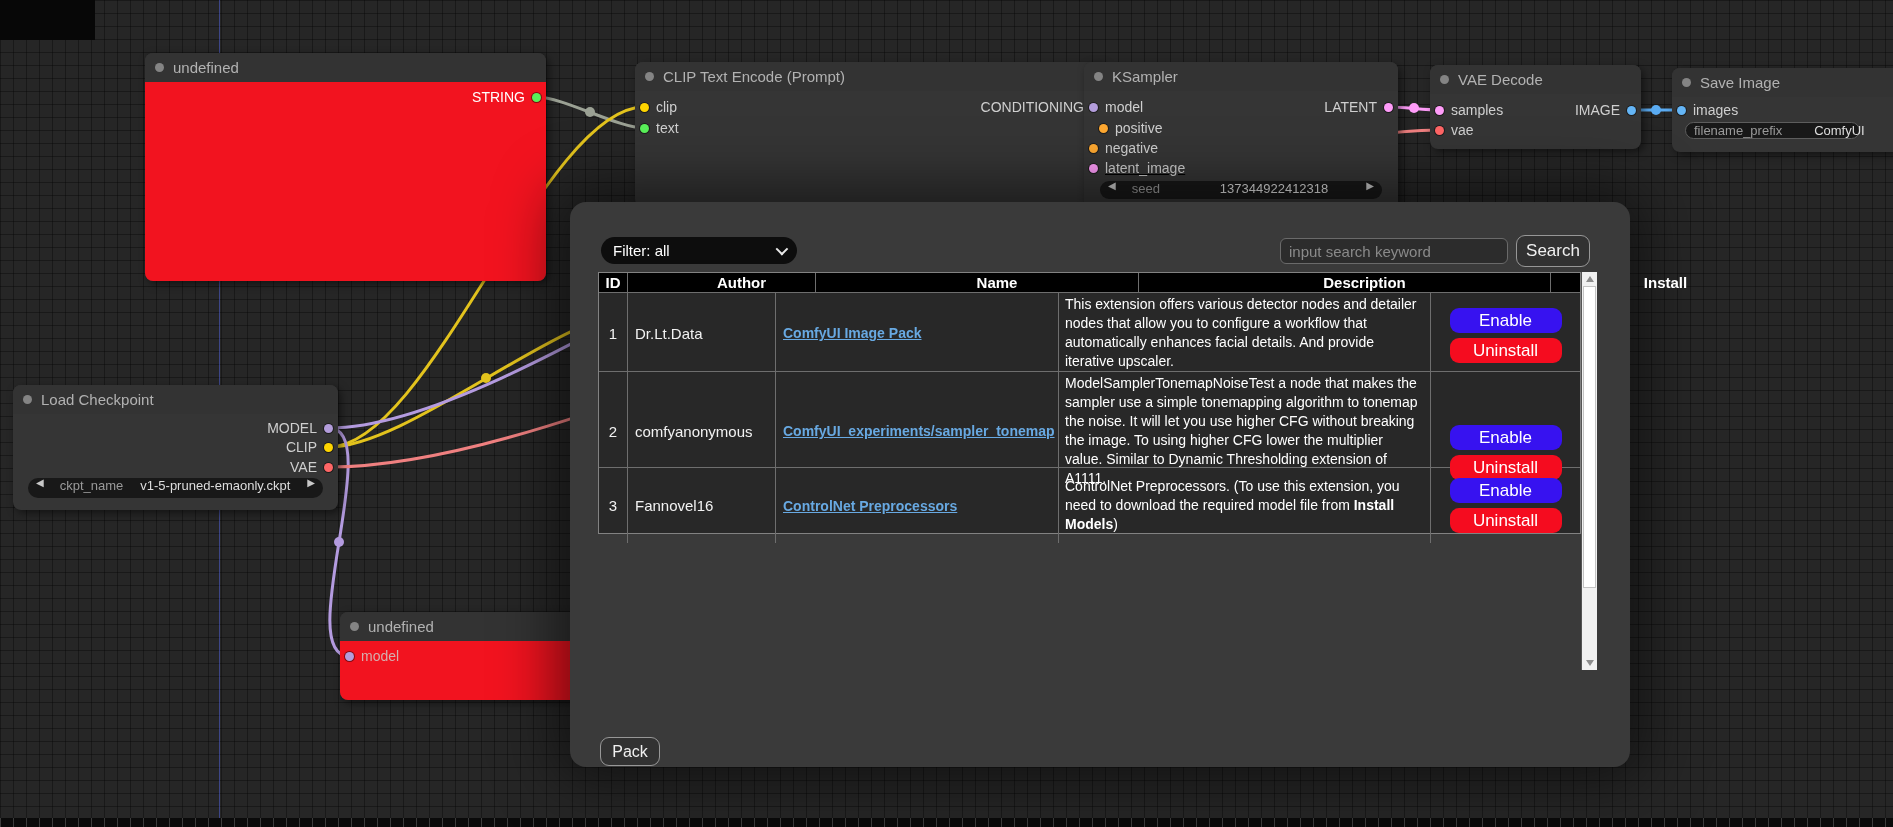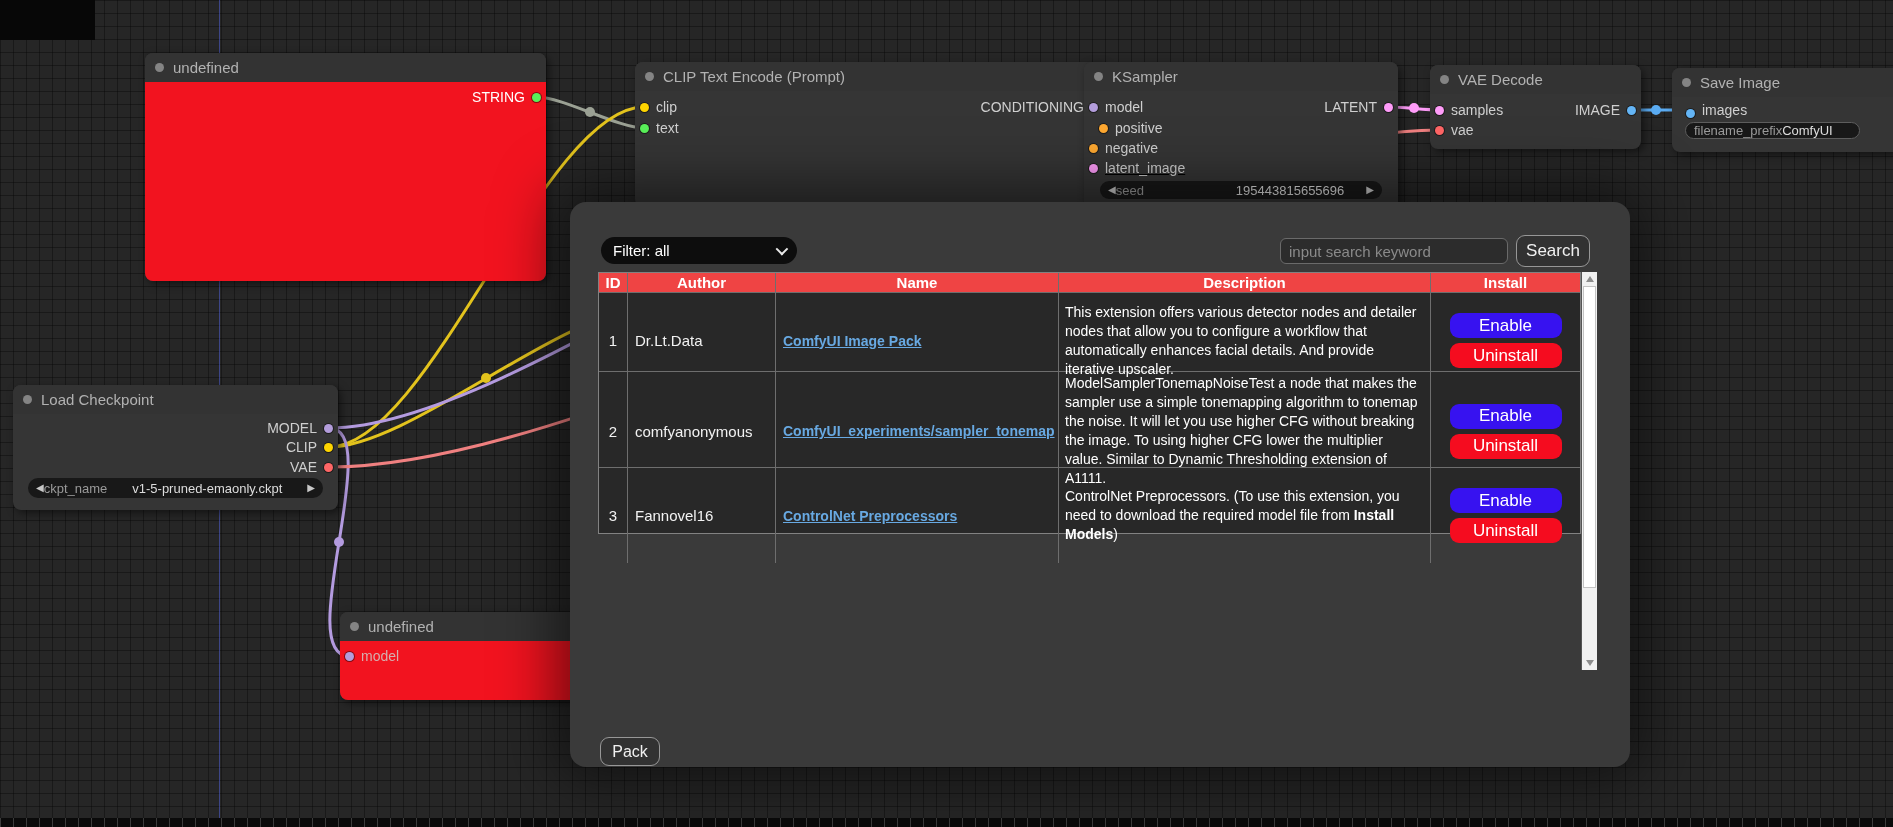--- a/index.html
+++ b/index.html
@@ -34,22 +34,22 @@
   }
   .node .title-dot{width:9px;height:9px;border-radius:50%;background:#848484;flex:0 0 auto;}
   .node .title-text{font-size:15px;color:#b2b2b2;white-space:nowrap;overflow:hidden;}
   .node .body{position:absolute;left:0;top:29px;right:0;bottom:0;border-radius:0 0 8px 8px;}
   .node .body.err{background:#f2131f;}
   .port{position:absolute;display:flex;align-items:center;gap:7px;height:16px;}
   .port .dot{width:9px;height:9px;border-radius:50%;box-shadow:0 0 0 1px rgba(0,0,0,.45);flex:0 0 auto;}
   .port .plabel{font-size:14px;color:#cfcfcf;white-space:nowrap;}
   .port.out{flex-direction:row-reverse;}
   .widget{
-    position:absolute;background:#181818;border-radius:10px;display:flex;align-items:center;
-    box-sizing:border-box;padding:0 8px;font-size:13px;color:#aaa;gap:0;
+    position:absolute;background:#181818;border-radius:10px;display:flex;
+    box-sizing:border-box;padding:0 8px;font-size:13px;color:#aaa;gap:16px;
   }
   .widget.bordered{border:1px solid #5d5d5d;}
   .widget .warrow{color:#c8c8c8;font-size:10px;line-height:1;flex:0 0 auto;}
   .widget .wlabel{color:#9a9a9a;white-space:nowrap;}
   .widget .wvalue{color:#dddddd;white-space:nowrap;}
   .widget .wspacer{flex:1 1 auto;}
   .widget.val-center .wvalue{flex:1 1 auto;text-align:center;}
   .widget.val-right .wvalue{margin-right:22px;}
   
   #dialog{
@@ -72,28 +72,28 @@
   }
   #search-button{position:absolute;left:946px;top:33px;width:72px;height:30px;}
   #close-button{position:absolute;left:30px;top:535px;width:58px;height:27px;font-size:16px;}
   
   #table-wrap{position:absolute;left:28px;top:70px;width:999px;height:398px;}
   #ext-table{position:absolute;left:0;top:0;width:983px;border:1px solid #828282;box-sizing:border-box;}
   .trow{display:grid;grid-template-columns:29px 148px 283px 372px 149px;}
   .trow > div{border-right:1px solid #6e6e6e;box-sizing:border-box;min-width:0;}
   .trow > div:last-child{border-right:none;}
   .trow.body-row{border-top:1px solid #6e6e6e;background:#282828;}
-  .trow.head-row{background:#ef4444;}
+  .trow.head-row{background:#000000;gap:40px;}
   .hcell{color:#fff;font-size:15px;font-weight:bold;text-align:center;padding:1px 0;}
   .cell-id{display:flex;align-items:center;justify-content:center;color:#f2f2f2;font-size:15px;}
   .cell-author{display:flex;align-items:center;padding-left:7px;color:#f2f2f2;font-size:15px;}
   .cell-name{display:flex;align-items:center;padding-left:7px;}
   .cell-name a{font-size:14px;font-weight:bold;text-decoration:underline;cursor:pointer;}
   .cell-desc{display:flex;align-items:center;padding:2px 6px;color:#fff;font-size:14px;line-height:19px;}
-  .cell-install{display:flex;flex-direction:column;align-items:center;justify-content:center;gap:5px;padding:20px 0;}
+  .cell-install{display:flex;flex-direction:column;align-items:center;justify-content:flex-end;gap:5px;padding:10px 0;}
   .act-btn{
     width:112px;height:25px;border:none;border-radius:9px;color:#fff;font-size:17px;cursor:pointer;
     display:flex;align-items:center;justify-content:center;font-family:"Liberation Sans",sans-serif;
   }
   
   #scrollbar{position:absolute;right:0;top:0;width:16px;height:398px;background:#f1f1f1;border-left:1px solid #555;box-sizing:border-box;}
   #scrollbar .arr{position:absolute;left:0;width:100%;height:14px;display:flex;align-items:center;justify-content:center;}
   #scrollbar .arr.up{top:0;} #scrollbar .arr.down{bottom:0;}
   .tri-up{width:0;height:0;border-left:4px solid transparent;border-right:4px solid transparent;border-bottom:6px solid #8d8d8d;}
   .tri-down{width:0;height:0;border-left:4px solid transparent;border-right:4px solid transparent;border-top:6px solid #8d8d8d;}
@@ -181,21 +181,21 @@
         <div class="plabel">latent_image</div>
       </div>
       <div class="port out" style="right: 5px; top: 37px;">
         <div class="dot" style="background: rgb(255, 156, 249);"></div>
         <div class="plabel">LATENT</div>
       </div>
       <div class="widget val-right" style="left: 16px; top: 119px; width: 282px; height: 18px;">
         <span class="warrow">◀</span>
         <span class="wlabel">seed</span>
         <span class="wspacer"></span>
-        <span class="wvalue">195443815655696</span>
+        <span class="wvalue">137344922412318</span>
         <span class="warrow">▶</span>
       </div>
     </div>
     <div class="node" style="left: 1430px; top: 65px; width: 211px; height: 84px;">
       <div class="titlebar">
         <div class="title-dot"></div>
         <div class="title-text">VAE Decode</div>
       </div>
       <div class="body"></div>
       <div class="port in" style="left: 5px; top: 37px;">
@@ -210,21 +210,21 @@
         <div class="dot" style="background: rgb(100, 181, 246);"></div>
         <div class="plabel">IMAGE</div>
       </div>
     </div>
     <div class="node" style="left: 1672px; top: 68px; width: 228px; height: 84px;">
       <div class="titlebar">
         <div class="title-dot"></div>
         <div class="title-text">Save Image</div>
       </div>
       <div class="body"></div>
-      <div class="port in" style="left: 14px; top: 34px; align-items: flex-end;">
+      <div class="port in" style="left: 5px; top: 34px;">
         <div class="dot" style="background: rgb(100, 181, 246);"></div>
         <div class="plabel">images</div>
       </div>
       <div class="widget val-right bordered" style="left: 13px; top: 54px; width: 175px; height: 17px;">
         <span class="wlabel">filename_prefix</span>
         <span class="wspacer"></span>
         <span class="wvalue">ComfyUI</span>
       </div>
     </div>
     <div class="node" style="left: 13px; top: 385px; width: 325px; height: 125px;">

